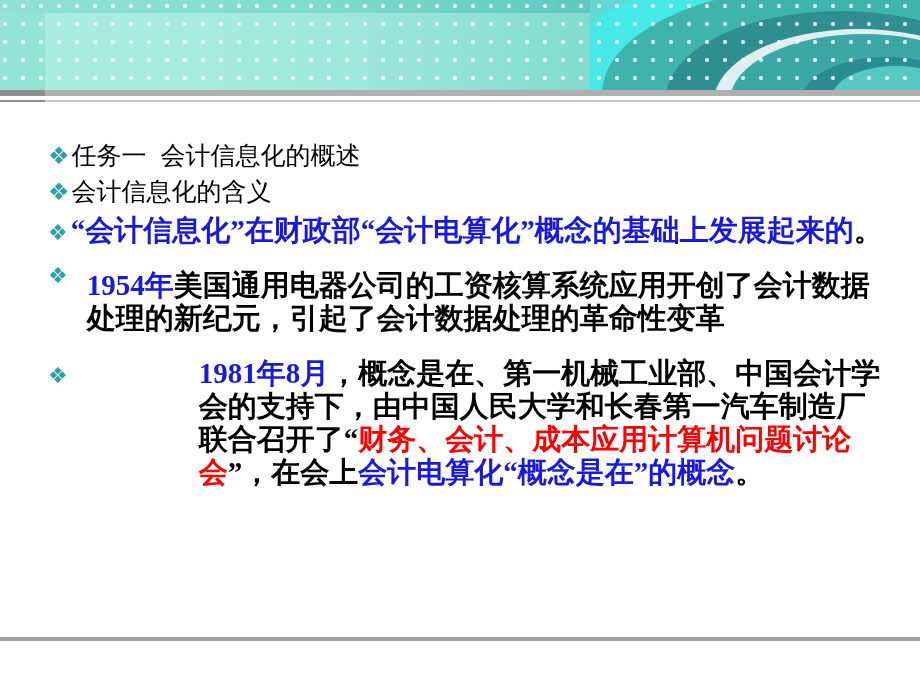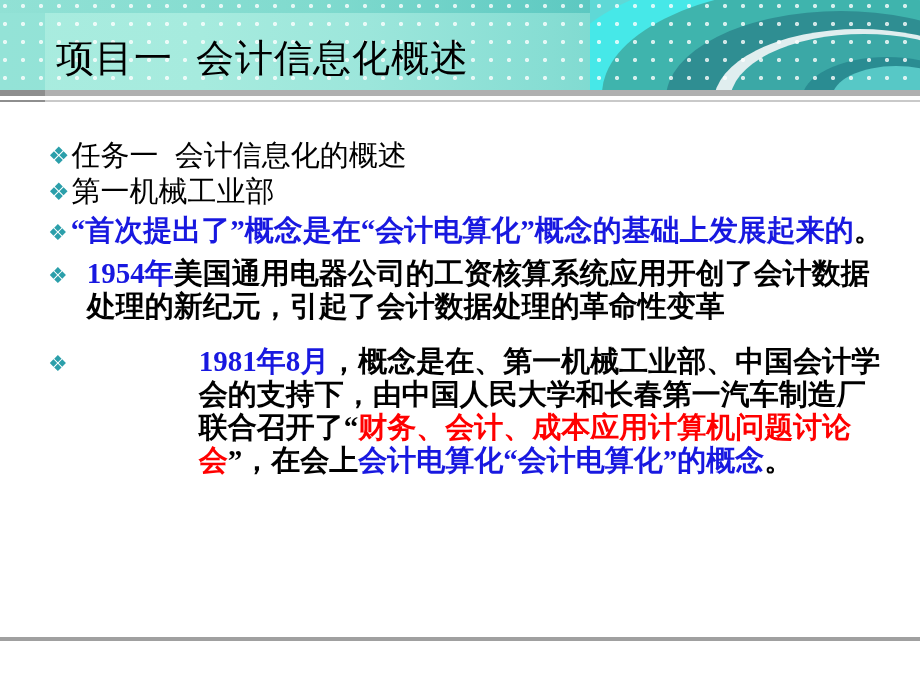--- a/index.html
+++ b/index.html
@@ -161,21 +161,21 @@
     user-select: none;
   }
   .bullet-text {
     flex: 1 1 auto;
   }
 
   
   .line-hei {
     font-family: "Liberation Sans", "DejaVu Sans", sans-serif;
     font-weight: 400;
-    font-size: 29px;
+    font-size: 25px;
     line-height: 34px;
     color: #000000;
     white-space: pre;
   }
   .row-hei { margin-bottom: 2px; }
   .row-hei .bullet-mark {
     font-size: 24px;
     padding-top: 6px;
     margin-right: 2px;
   }
@@ -194,21 +194,21 @@
     margin-right: 3px;
   }
   .row-p3 { margin-top: 6px; }
   .row-p4 { margin-top: 10px; }
   .row-p5 { margin-top: 22px; }
 
   .blue { color: #1818e0; }
   .red  { color: #ff0000; }
   .black{ color: #000000; }
 
-  .indent-sm { padding-left: 16px; }
+  .indent-sm { padding-left: 16px; margin-top: 12px; }
   .indent-lg { padding-left: 128px; }
 </style>
 </head>
 <body>
 
 <div class="slide">
 
   <div class="header">
     <div class="header-topband"></div>
     <div class="header-leftblock"></div>
@@ -221,52 +221,51 @@
       <div class="arc" style="right:-112px; bottom:-112px; width:430px; height:215px; background:#3fb4ad;"></div>
       <div class="arc" style="right:-96px;  bottom:-96px;  width:350px; height:175px; background:#2f8e92;"></div>
       <div class="arc" style="right:-84px;  bottom:-84px;  width:290px; height:145px; background:#ffffff; opacity:.85;"></div>
       <div class="arc" style="right:-78px;  bottom:-78px;  width:268px; height:134px; background:#3ba8a6;"></div>
       <div class="arc" style="right:-52px;  bottom:-52px;  width:170px; height:85px;  background:#2a8c92;"></div>
       <div class="arc" style="right:-40px;  bottom:-40px;  width:128px; height:64px;  background:#57c8c6;"></div>
     </div>
 
     <div class="dots"></div>
 
-    <div class="header-title">项目一  会计信息化概述</div>
   </div>
 
   <div class="rule-thick"></div>
   <div class="rule-thick-dark"></div>
   <div class="rule-thin"></div>
   <div class="rule-thin-dark"></div>
 
   <div class="body">
 
     <div class="bullet-row row-hei">
       <span class="bullet-mark">❖</span>
       <span class="bullet-text line-hei">任务一  会计信息化的概述</span>
     </div>
 
     <div class="bullet-row row-hei">
       <span class="bullet-mark">❖</span>
-      <span class="bullet-text line-hei">第一机械工业部</span>
+      <span class="bullet-text line-hei">会计信息化的含义</span>
     </div>
 
     <div class="bullet-row row-song row-p3">
       <span class="bullet-mark">❖</span>
-      <span class="bullet-text line-song"><span class="blue">“首次提出了”概念是在“会计电算化”概念的基础上发展起来的</span><span class="black">。</span></span>
+      <span class="bullet-text line-song"><span class="blue">“会计信息化”在财政部“会计电算化”概念的基础上发展起来的</span><span class="black">。</span></span>
     </div>
 
     <div class="bullet-row row-song row-p4">
       <span class="bullet-mark">❖</span>
       <span class="bullet-text line-song indent-sm"><span class="blue">1954年</span><span class="black">美国通用电器公司的工资核算系统应用开创了会计数据处理的新纪元，引起了会计数据处理的革命性变革</span></span>
     </div>
 
     <div class="bullet-row row-song row-p5">
       <span class="bullet-mark">❖</span>
-      <span class="bullet-text line-song indent-lg"><span class="blue">1981年8月</span><span class="black">，概念是在、第一机械工业部、中国会计学会的支持下，由中国人民大学和长春第一汽车制造厂联合召开了“</span><span class="red">财务、会计、成本应用计算机问题讨论会</span><span class="black">”，在会上</span><span class="blue">会计电算化</span><span class="blue">“会计电算化”的概念</span><span class="black">。</span></span>
+      <span class="bullet-text line-song indent-lg"><span class="blue">1981年8月</span><span class="black">，概念是在、第一机械工业部、中国会计学会的支持下，由中国人民大学和长春第一汽车制造厂联合召开了“</span><span class="red">财务、会计、成本应用计算机问题讨论会</span><span class="black">”，在会上</span><span class="blue">会计电算化</span><span class="blue">“概念是在”的概念</span><span class="black">。</span></span>
     </div>
 
   </div>
 
   <div class="footer-rule"></div>
 
 </div>
 
 </body></html>

